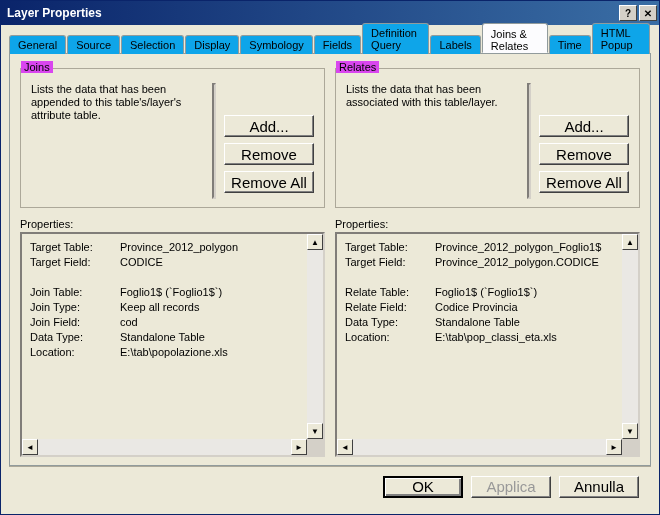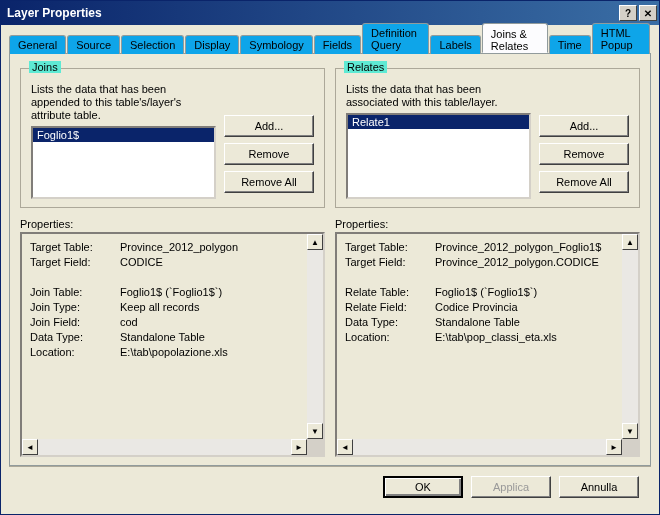--- a/index.html
+++ b/index.html
@@ -101,30 +101,30 @@
     margin-top: 6px;
     padding: 14px 10px 8px 10px;
     background: #ece9d8;
     display: flex;
     gap: 8px;
     height: 140px;
   }
   .groupbox .legend {
     position: absolute;
     top: -8px;
-    left: 8px;
-    background: #5eead4;
+    left: 0;
+    background: #d946ef;
     padding: 0 3px;
   }
   .group-desc {
     font-size: 11px;
     line-height: 13px;
     margin-bottom: 4px;
   }
-  .group-left { flex: 1; display: flex; flex-direction: column; }
+  .group-left { flex: 1; display: flex; }
   .group-right { width: 90px; display: flex; flex-direction: column; gap: 6px; }
   .listbox {
     flex: 1;
     background: #fff;
     border: 2px inset #d4d0c8;
     overflow: hidden;
     min-height: 50px;
     padding: 0;
   }
   .list-item {
@@ -133,21 +133,21 @@
     padding: 1px 4px;
     font-size: 11px;
   }
   .btn {
     height: 22px;
     border: 1px solid #404040;
     border-top-color: #fff;
     border-left-color: #fff;
     box-shadow: inset -1px -1px 0 #808080;
     background: #ece9d8;
-    font-size: 11px;
+    font-size: 15px;
     font-family: Tahoma, Arial, sans-serif;
     text-align: center;
     padding: 0 4px;
     cursor: default;
   }
   .btn.disabled { color: #999; }
   .props-label {
     margin-top: 10px;
     margin-bottom: 2px;
   }

